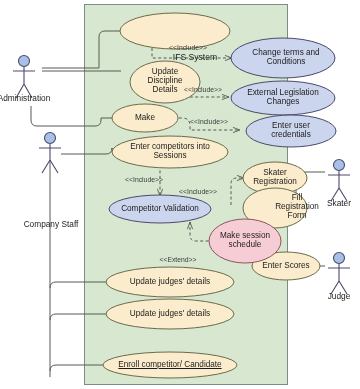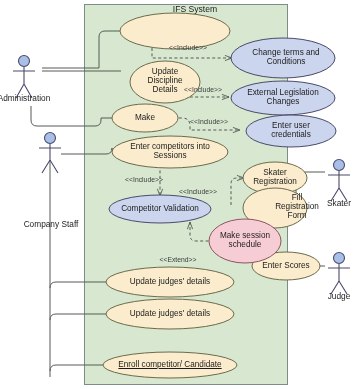--- a/index.html
+++ b/index.html
@@ -4,21 +4,21 @@
 <style>
   html,body{margin:0;padding:0;background:#ffffff;}
   body{width:360px;height:389px;overflow:hidden;
        font-family:"Liberation Sans","DejaVu Sans",sans-serif;}
   #stage{position:relative;width:360px;height:389px;background:#ffffff;}
   #stage svg{position:absolute;left:0;top:0;}
   .lbl{position:absolute;color:#1c1c1c;text-align:center;line-height:1.08;
        pointer-events:none;white-space:pre-line;}
   .uc-label{font-size:8.2px;}
   .actor-label{font-size:8.3px;}
-  .sys-label{font-size:8.6px;}
+  .sys-label{font-size:8.6px;margin-top:48px;}
   .stereo{font-size:6.8px;color:#3b3b3b;}
 </style>
 </head>
 <body>
 
 <div id="stage">
 
   <svg width="360" height="389">
     <defs>
       <marker id="arrowOpen" markerWidth="9" markerHeight="9" refX="7.6" refY="3" orient="auto">

